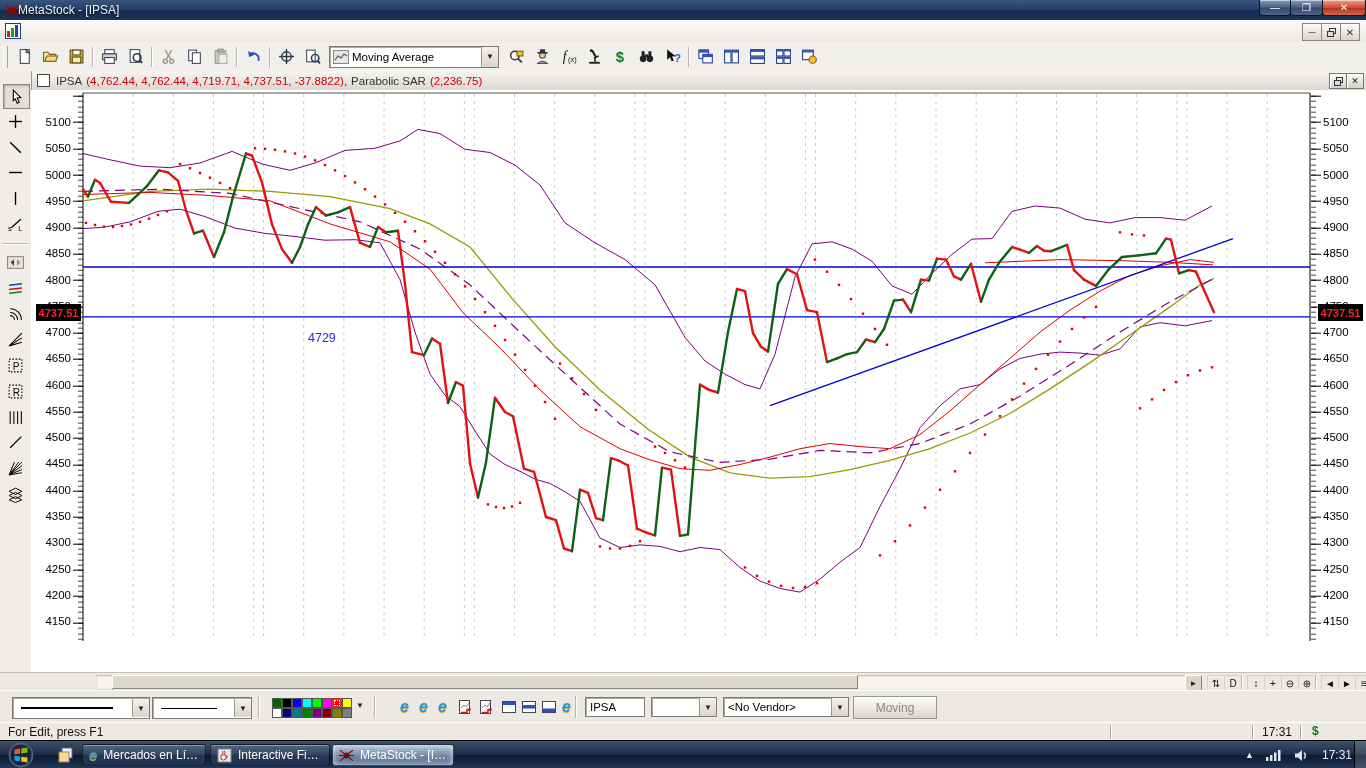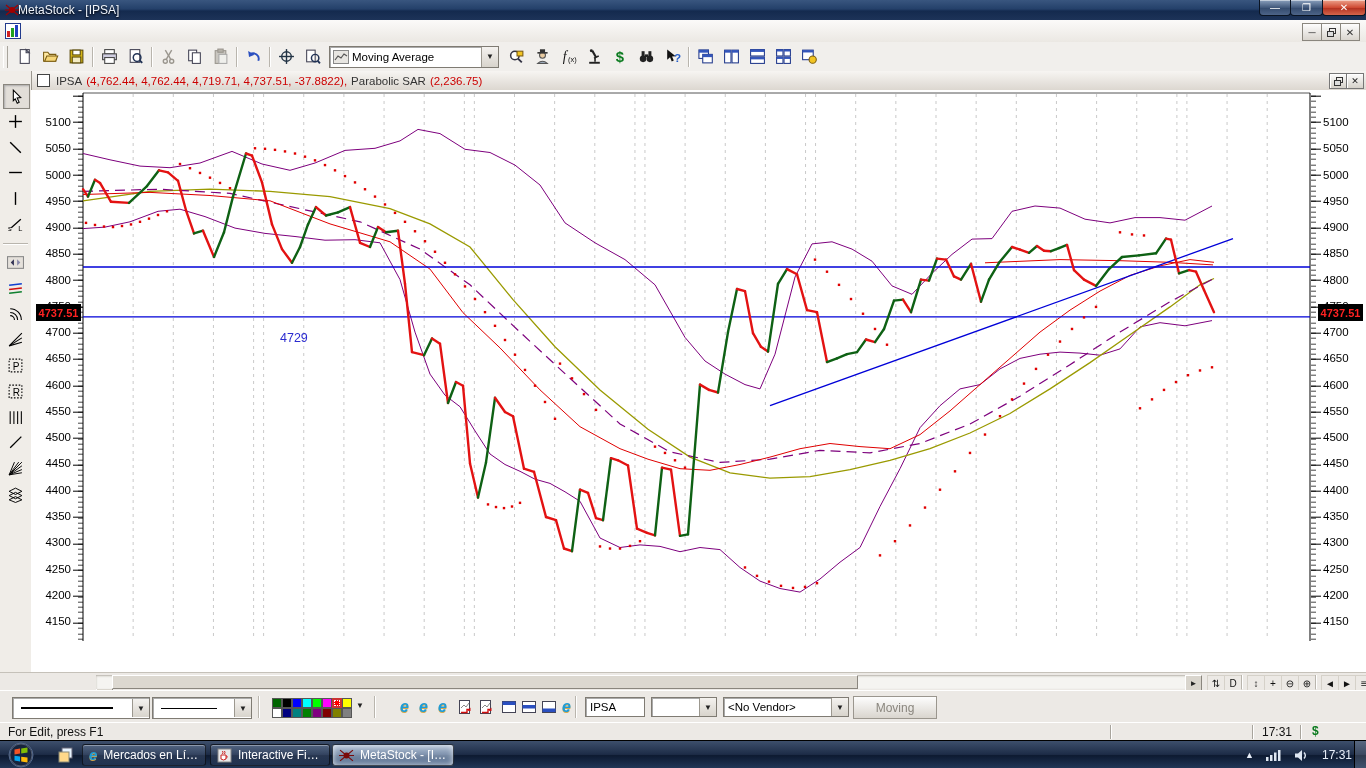--- a/index.html
+++ b/index.html
@@ -772,21 +772,21 @@
       <line x1="1156" y1="253.3" x2="1166" y2="238.6" stroke="#0e6114" stroke-width="2.4" stroke-linecap="round"></line>
       <line x1="1166" y1="238.6" x2="1171" y2="239.7" stroke="#e31212" stroke-width="2.4" stroke-linecap="round"></line>
       <line x1="1171" y1="239.7" x2="1179" y2="273.3" stroke="#e31212" stroke-width="2.4" stroke-linecap="round"></line>
       <line x1="1179" y1="273.3" x2="1189" y2="270.1" stroke="#0e6114" stroke-width="2.4" stroke-linecap="round"></line>
       <line x1="1189" y1="270.1" x2="1196" y2="271.7" stroke="#e31212" stroke-width="2.4" stroke-linecap="round"></line>
       <line x1="1196" y1="271.7" x2="1204" y2="290.1" stroke="#e31212" stroke-width="2.4" stroke-linecap="round"></line>
       <line x1="1204" y1="290.1" x2="1214" y2="312.2" stroke="#e31212" stroke-width="2.4" stroke-linecap="round"></line>
     </svg>
   <div class="pricebox" id="pricebox-left" style="left: 5px; top: 214.416px;">4737.51</div>
   <div class="pricebox" id="pricebox-right" style="left: 1287px; top: 214.416px;">4737.51</div>
-  <div id="annotation-4729" style="left: 249px; top: 241px; color: rgb(43, 43, 208);">4729</div>
+  <div id="annotation-4729" style="left: 277px; top: 241px; color: rgb(43, 43, 208);">4729</div>
   <div class="abs" id="dayrow">
       <div class="daycell" style="left: 52px; width: 11px;"></div>
       <div class="daycell" style="left: 62px; width: 41.15px;">6</div>
       <div class="daycell" style="left: 102.15px; width: 41.15px;">13</div>
       <div class="daycell" style="left: 142.3px; width: 41.15px;">20</div>
       <div class="daycell" style="left: 182.45px; width: 41.15px;">27</div>
       <div class="daycell" style="left: 222.6px; width: 11px;"></div>
       <div class="daycell" style="left: 232.6px; width: 41.15px;">3</div>
       <div class="daycell" style="left: 272.75px; width: 41.15px;">10</div>
       <div class="daycell" style="left: 312.9px; width: 41.15px;">17</div>

